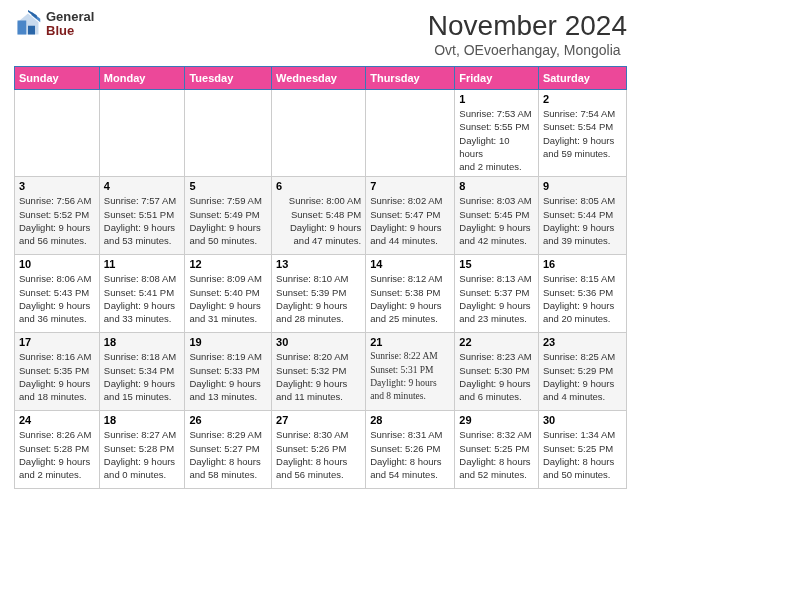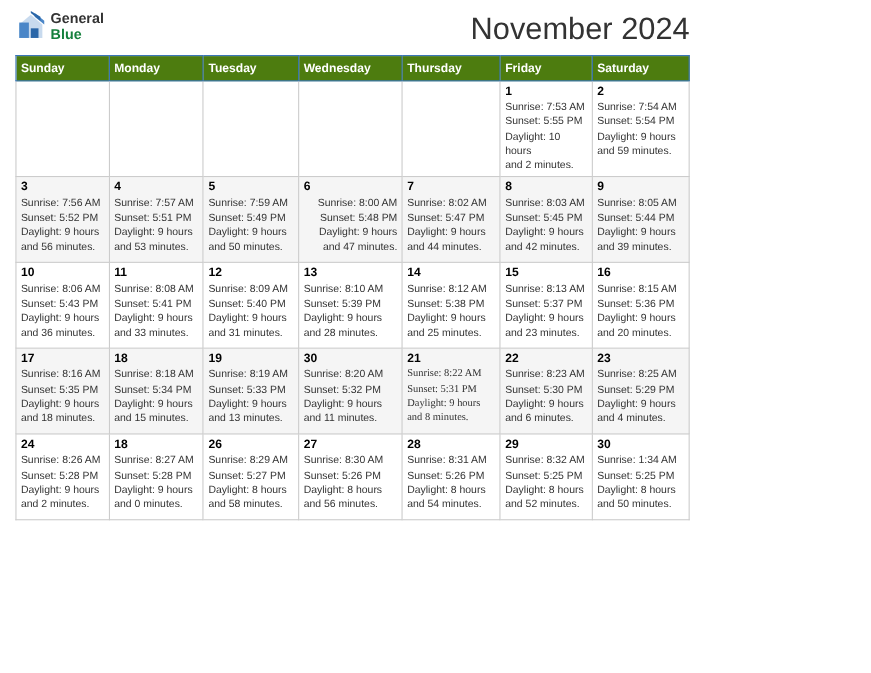--- a/index.html
+++ b/index.html
@@ -27,21 +27,21 @@
       gap: 4px;
     }
     .logo-text {
       display: flex;
       flex-direction: column;
       font-size: 13px;
       font-weight: bold;
       line-height: 1.1;
     }
     .logo-text span:first-child { color: #333; }
-    .logo-text span:last-child { color: #15803d; }
+    .logo-text span:last-child { color: #7f1d1d; }
     .logo-icon {
       width: 28px;
       height: 28px;
     }
     .title-section {
       text-align: center;
     }
     .month-title {
       font-size: 28px;
       font-weight: normal;
@@ -50,21 +50,21 @@
     .subtitle {
       font-size: 14px;
       color: #555;
     }
     .calendar {
       width: 100%;
       border-collapse: collapse;
       font-size: 10.5px;
     }
     .calendar th {
-      background: #4d7c0f;
+      background: #ec4899;
       color: #fff;
       padding: 5px 4px;
       text-align: left;
       font-weight: bold;
       font-size: 11px;
       border: 1px solid #3a76b8;
     }
     .calendar td {
       border: 1px solid #ccc;
       vertical-align: top;
@@ -108,20 +108,21 @@
         <rect x="4" y="12" width="10" height="16" fill="#4a86c8"></rect>
         <rect x="16" y="18" width="8" height="10" fill="#2a66a8"></rect>
       </svg>
       <div class="logo-text">
         <span>General</span>
         <span>Blue</span>
       </div>
     </div>
     <div class="title-section">
       <div class="month-title">November 2024</div>
+      <div class="subtitle">Ovt, OEvoerhangay, Mongolia</div>
     </div>
   </div>
 
   <table class="calendar">
     <thead>
       <tr>
       <th>Sunday</th>
           <th>Monday</th>
           <th>Tuesday</th>
           <th>Wednesday</th>

